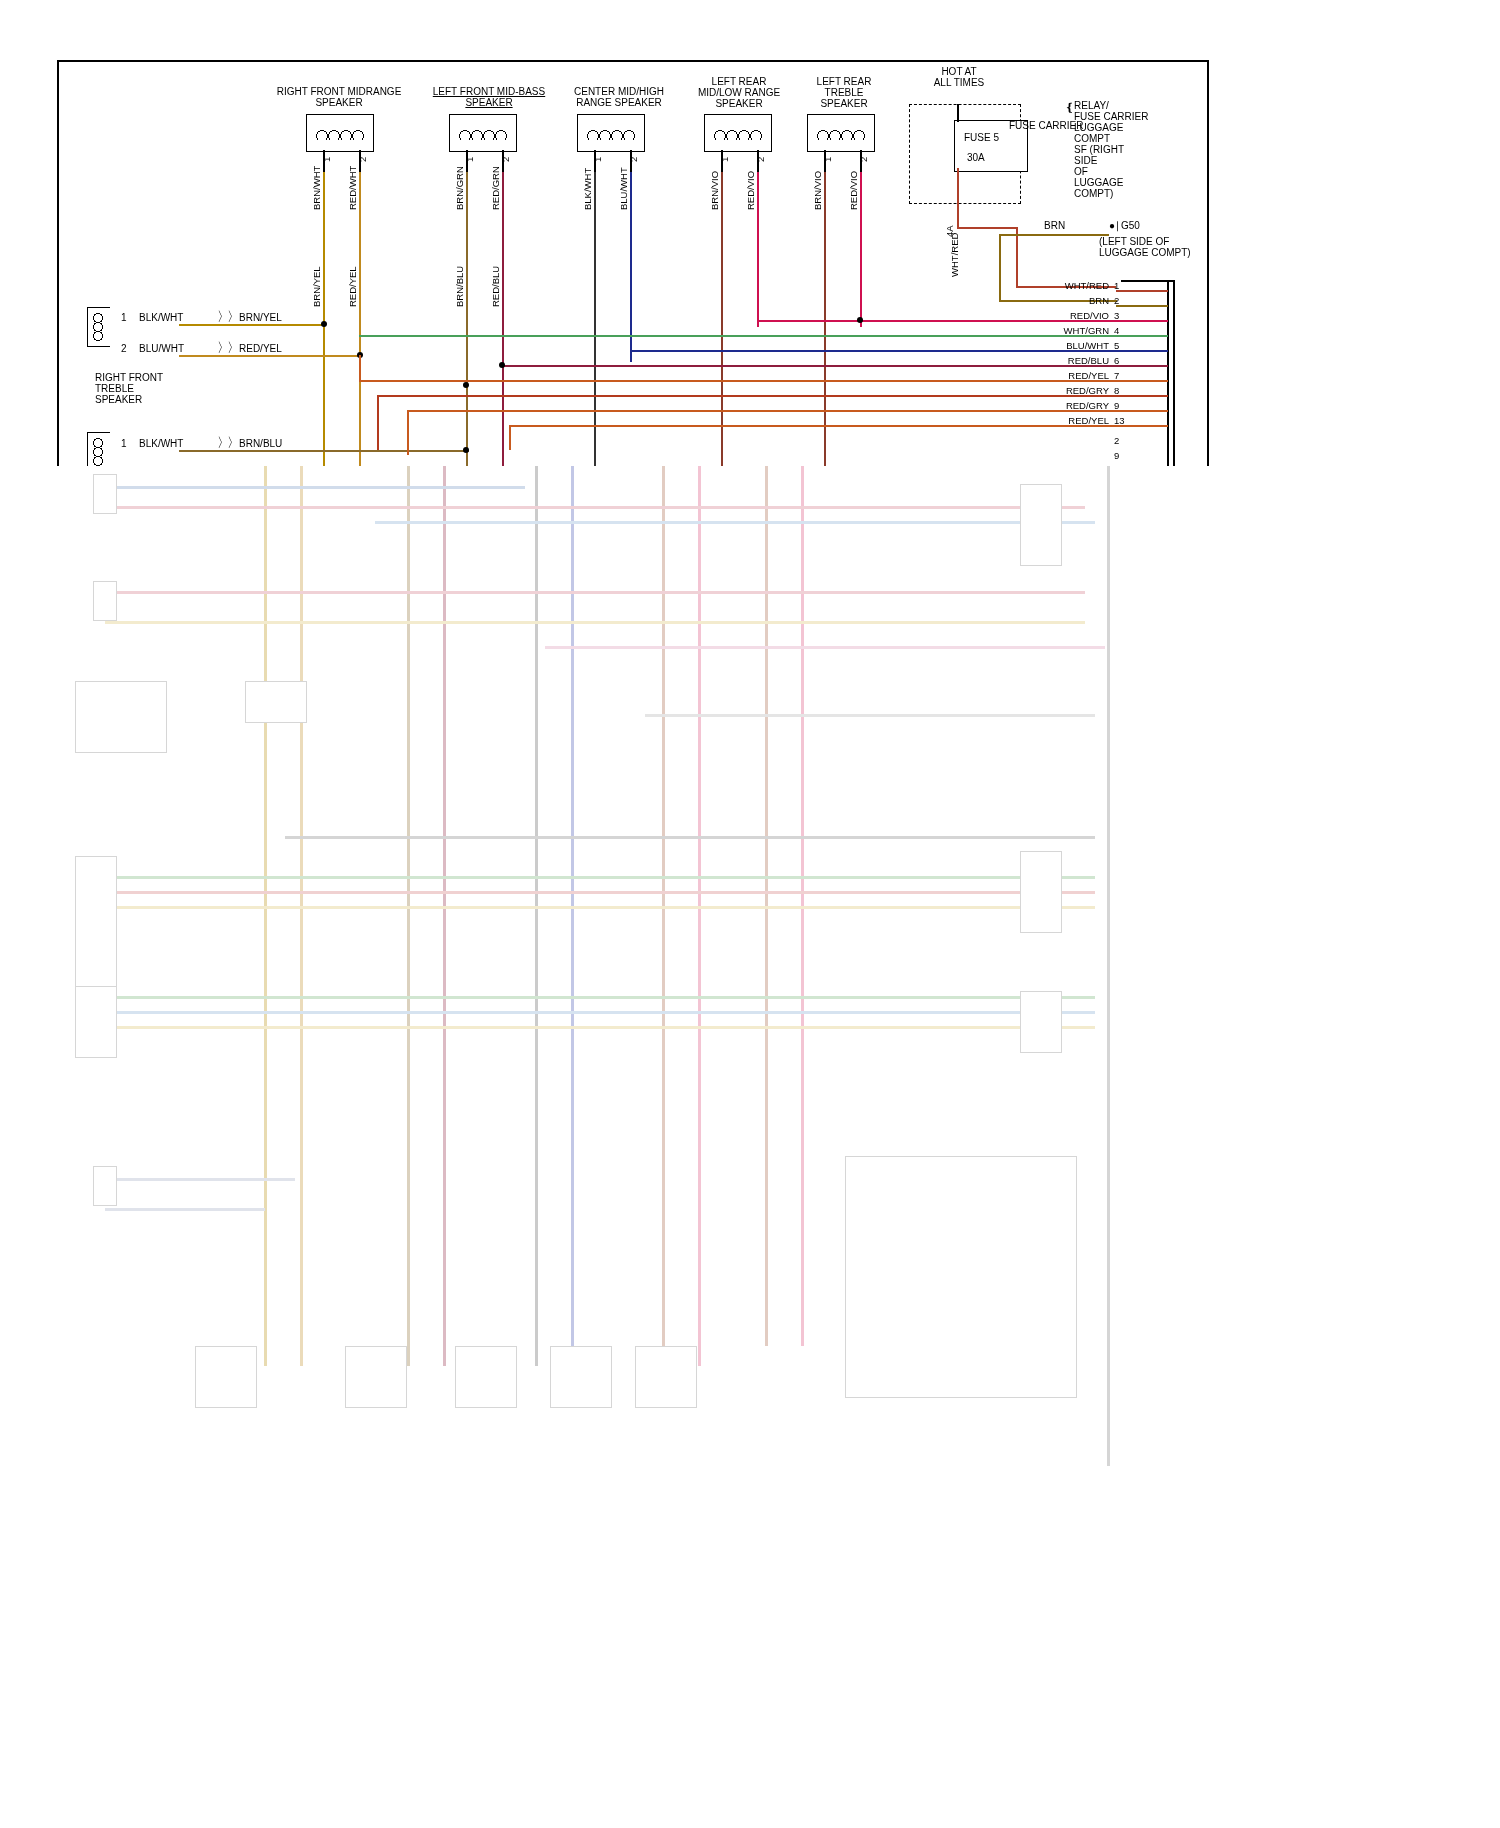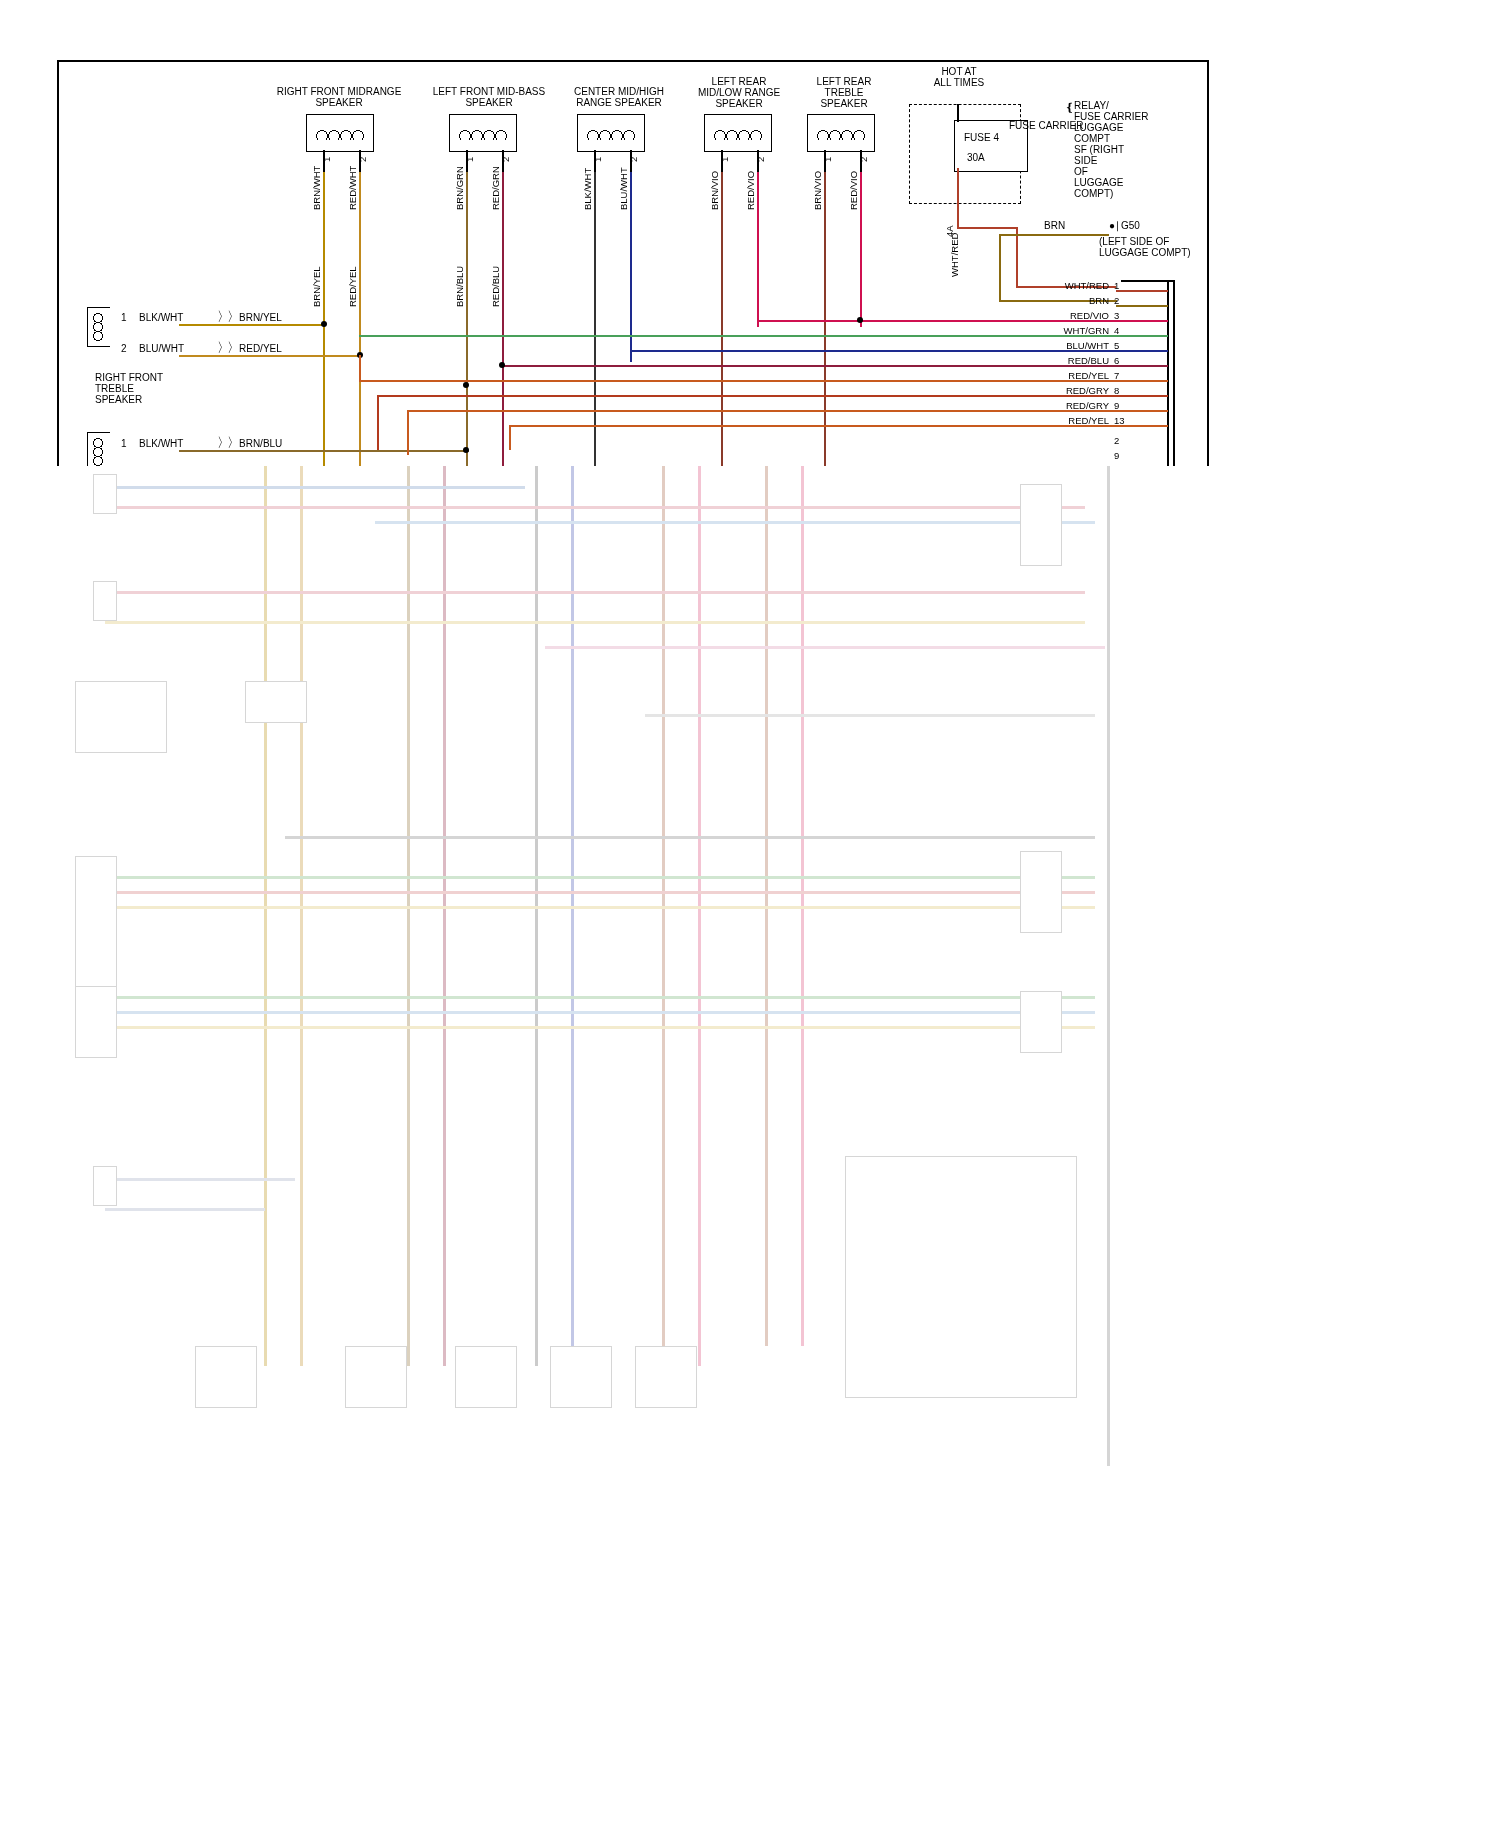--- a/index.html
+++ b/index.html
@@ -48,21 +48,21 @@
 </style>
 </head>
 <body>
 
 <div id="page">
 
   <div class="sheet">
 
     <div class="lbl c" style="left:210px;top:24px;width:140px;">RIGHT FRONT MIDRANGE
 SPEAKER</div>
-    <div class="lbl c" style="left:360px;top:24px;width:140px;">LEFT FRONT MID-BASS
+    <div class="lbl c" style="left:360px;top:24px;width:140px;text-decoration:underline;">LEFT FRONT MID-BASS
 SPEAKER</div>
     <div class="lbl c" style="left:490px;top:24px;width:140px;">CENTER MID/HIGH
 RANGE SPEAKER</div>
     <div class="lbl c" style="left:620px;top:14px;width:120px;">LEFT REAR
 MID/LOW RANGE
 SPEAKER</div>
     <div class="lbl c" style="left:730px;top:14px;width:110px;">LEFT REAR
 TREBLE
 SPEAKER</div>
 
@@ -146,21 +146,21 @@
     <div class="lbl" style="left:80px;top:376px;">BLK/WHT</div>
     <div class="arrowpair" style="left:158px;top:372px;">〉〉</div>
     <div class="lbl" style="left:180px;top:376px;">BRN/BLU</div>
     <div class="wire h" style="left:120px;top:388px;width:290px;background:#8a6a2a;"></div>
     <div class="dot" style="left:404px;top:385px;"></div>
 
     <div class="lbl c" style="left:845px;top:4px;width:110px;">HOT AT
 ALL TIMES</div>
     <div class="dash" style="left:850px;top:42px;width:110px;height:98px;"></div>
     <div class="fusebox" style="left:895px;top:58px;width:72px;height:50px;"></div>
-    <div class="lbl" style="left:905px;top:70px;">FUSE 4</div>
+    <div class="lbl" style="left:905px;top:70px;">FUSE 5</div>
     <div class="lbl" style="left:908px;top:90px;">30A</div>
     <div class="lbl" style="left:950px;top:58px;">FUSE CARRIER</div>
     <div class="lbl" style="left:1015px;top:38px;width:90px;">RELAY/
 FUSE CARRIER
 LUGGAGE
 COMPT
 SF (RIGHT
 SIDE
 OF
 LUGGAGE

